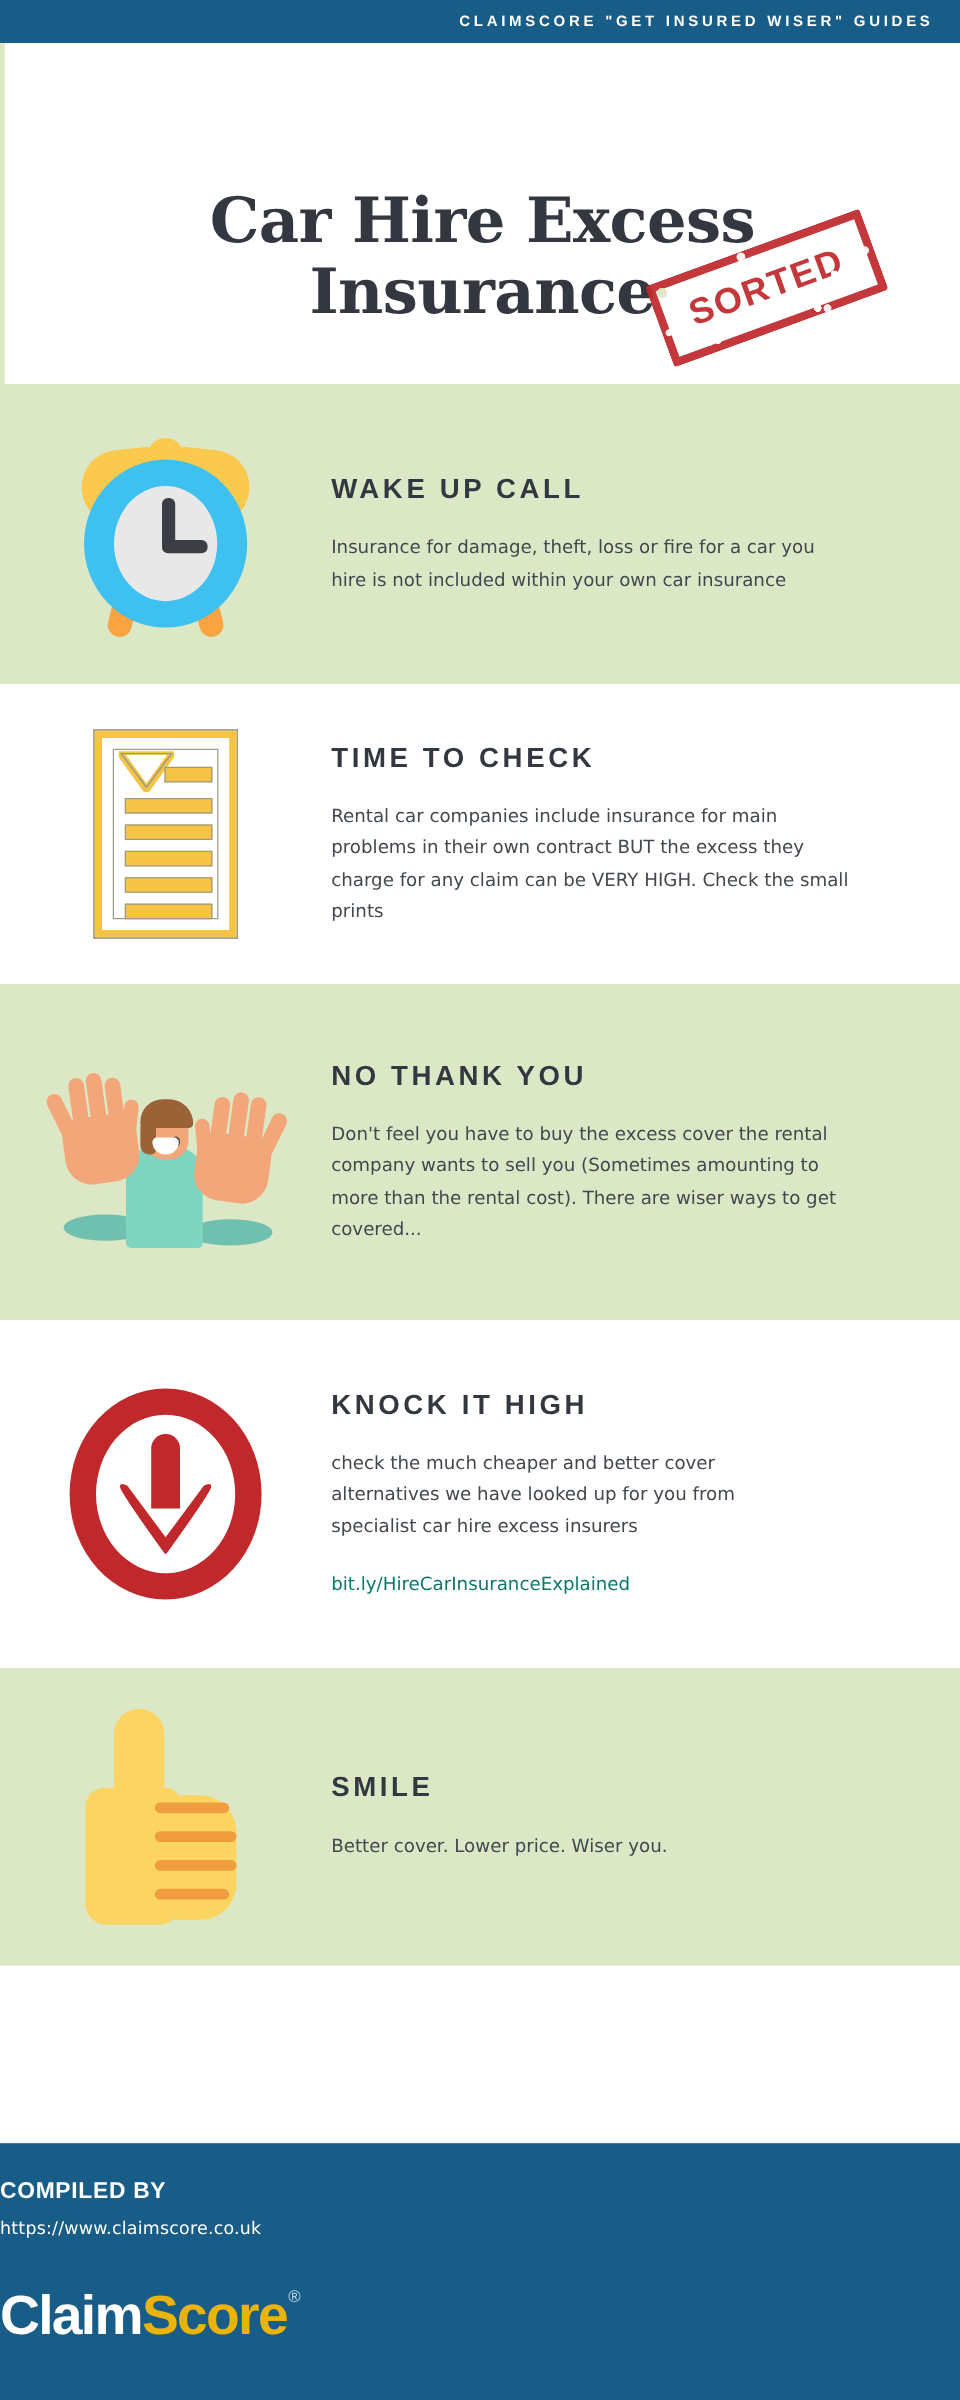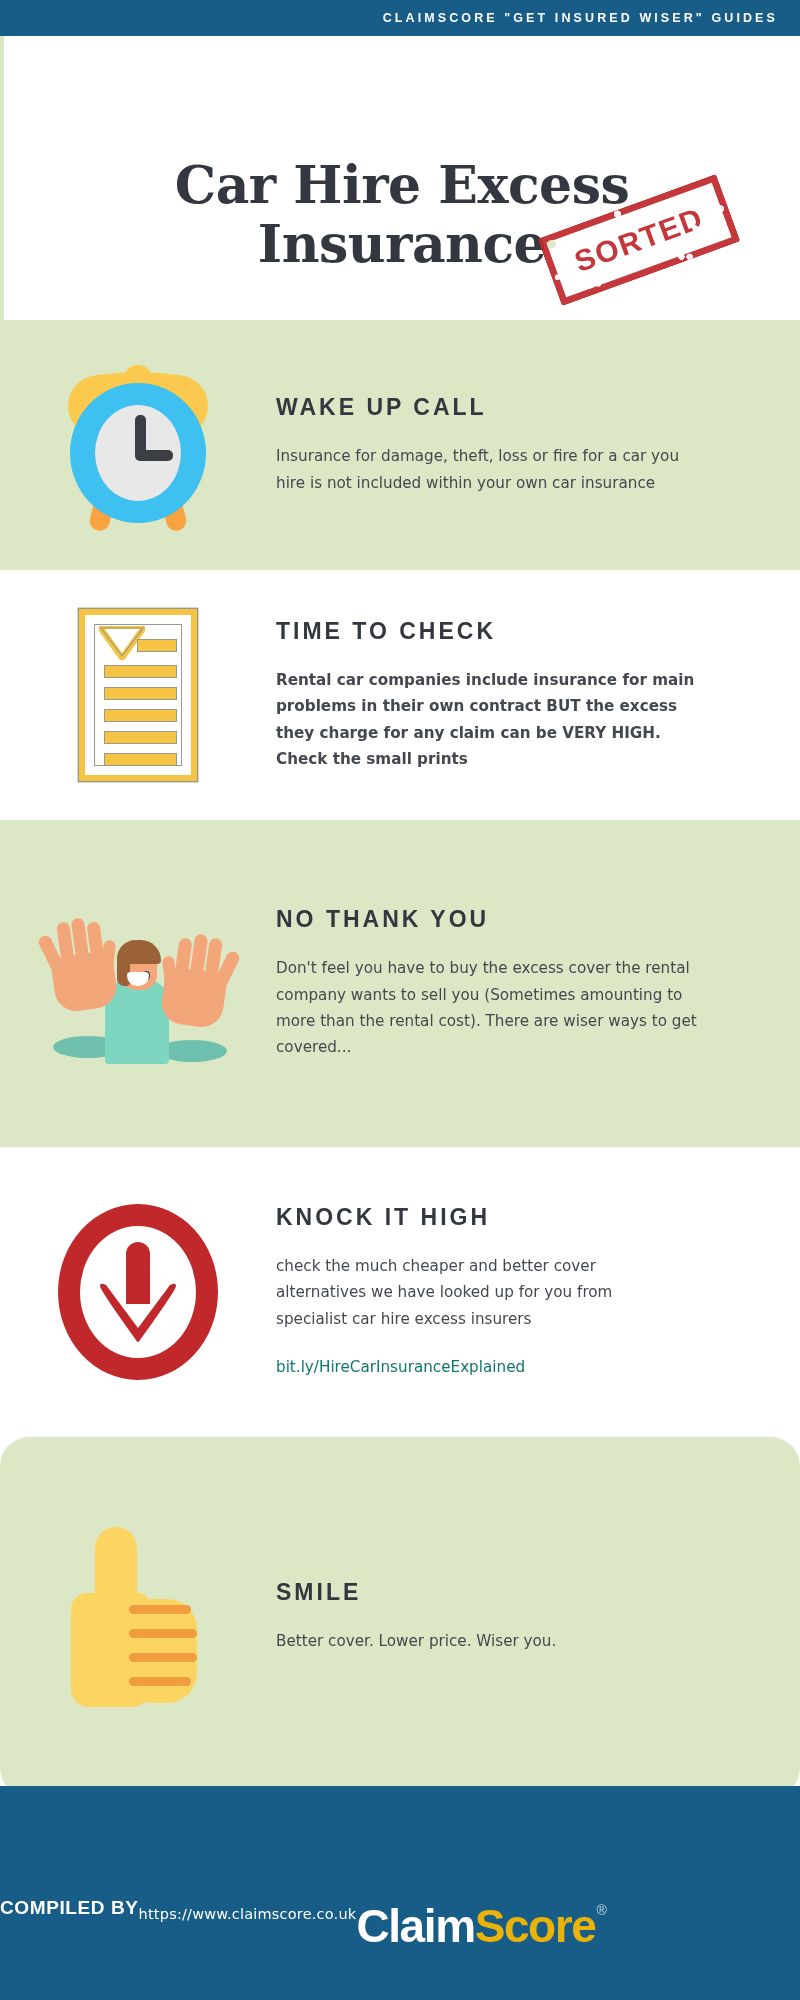--- a/index.html
+++ b/index.html
@@ -107,23 +107,23 @@
   }
   .sec-link {
     font-family:"DejaVu Sans", sans-serif;
     font-size:15.2px; line-height:1.74; color:#0f766e;
     margin-top:22px;
   }
 
   
   #row-wake   { height:250px; }
   #row-time   { height:250px; }
-  #row-no     { height:327px; }
+  #row-no     { height:280px; }
   #row-knock  { height:290px; }
-  #row-smile  { height:360px;border-radius:29px; }
+  #row-smile  { height:248px; }
 
   
   .clock-wrap { position:relative; width:152px; height:172px; }
   .bell { position:absolute; width:62px; height:62px; background:#fcc94f; }
   .bell-l { left:6px; top:16px; border-radius:62px 10px 8px 62px; transform:rotate(-6deg); }
   .bell-r { right:6px; top:16px; border-radius:10px 62px 62px 8px; transform:rotate(6deg); }
   .knob { position:absolute; left:61px; top:6px; width:30px; height:34px;
           background:#fcc94f; border-radius:15px 15px 6px 6px; }
   .nub { position:absolute; width:16px; height:13px; background:#3b3f45; transform:rotate(45deg); }
   .nub-l { left:34px; top:44px; }
@@ -185,21 +185,21 @@
   .t-fist { position:absolute; left:4px; top:66px; width:78px; height:114px;
             background:#fcd462; border-radius:16px 10px 16px 18px; }
   .t-fingers { position:absolute; left:58px; top:72px; width:72px; height:104px;
                background:#fcd462; border-radius:8px 30px 30px 26px; }
   .t-line { position:absolute; left:62px; height:9px; background:#ef9d3e; border-radius:5px; }
 
   
   .footer {
     position:absolute; left:0; bottom:0; width:800px; height:214px;
     background:#185d87;
-    display:flex; flex-direction:row; align-items:center;
+    display:flex; flex-direction:column; 
     padding-top:30px;
   }
   .footer-title {
     color:#ffffff; font-size:19px; font-weight:bold;
     letter-spacing:0.6px; font-family:"Liberation Sans", sans-serif;
   }
   .footer-url {
     color:#ffffff; font-size:14.5px; margin-top:12px;
     font-family:"DejaVu Sans", sans-serif; letter-spacing:0.2px;
   }
@@ -271,21 +271,21 @@
         <div class="doc-bar" style="top:24px; left:52px; width:40px;"></div>
         <div class="doc-bar" style="top:50px; width:73px;"></div>
         <div class="doc-bar" style="top:72px; width:73px;"></div>
         <div class="doc-bar" style="top:94px; width:73px;"></div>
         <div class="doc-bar" style="top:116px; width:73px;"></div>
         <div class="doc-bar" style="top:138px; width:73px;"></div>
       </div>
     </div>
     <div class="text-cell">
       <div class="sec-heading">TIME TO CHECK</div>
-      <div class="sec-body" style="max-width:440px;font-weight:bold;">Rental car companies include insurance for main problems in their own contract BUT the excess they charge for any claim can be VERY HIGH. Check the small prints</div>
+      <div class="sec-body" style="max-width:440px;">Rental car companies include insurance for main problems in their own contract BUT the excess they charge for any claim can be VERY HIGH. Check the small prints</div>
     </div>
   </div>
 
   <div class="row green" id="row-no">
     <div class="icon-cell">
       <div class="person-wrap">
         <div class="p-shadow" style="left:10px; bottom:6px; width:70px; height:22px;"></div>
         <div class="p-shadow" style="right:6px; bottom:2px; width:70px; height:22px;"></div>
 
         <div class="p-body"></div>

